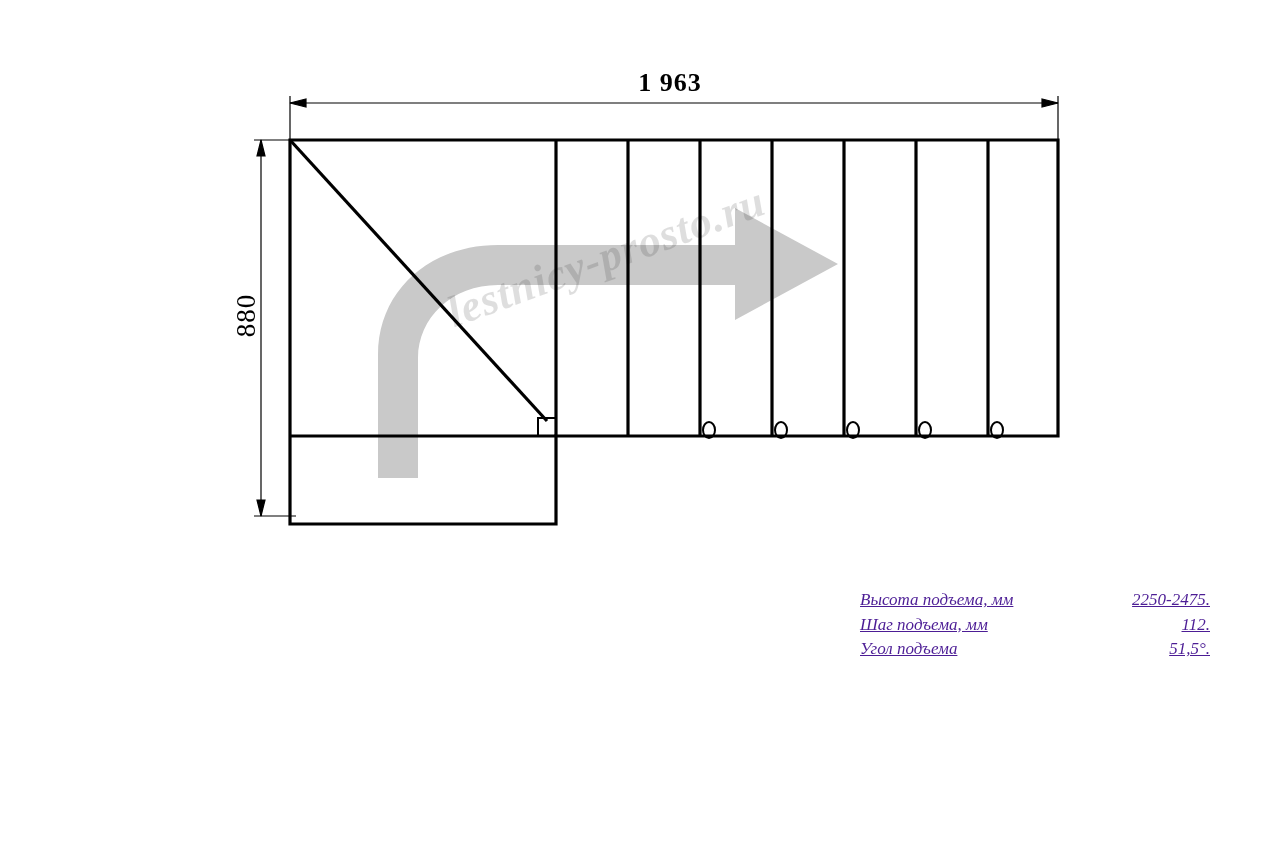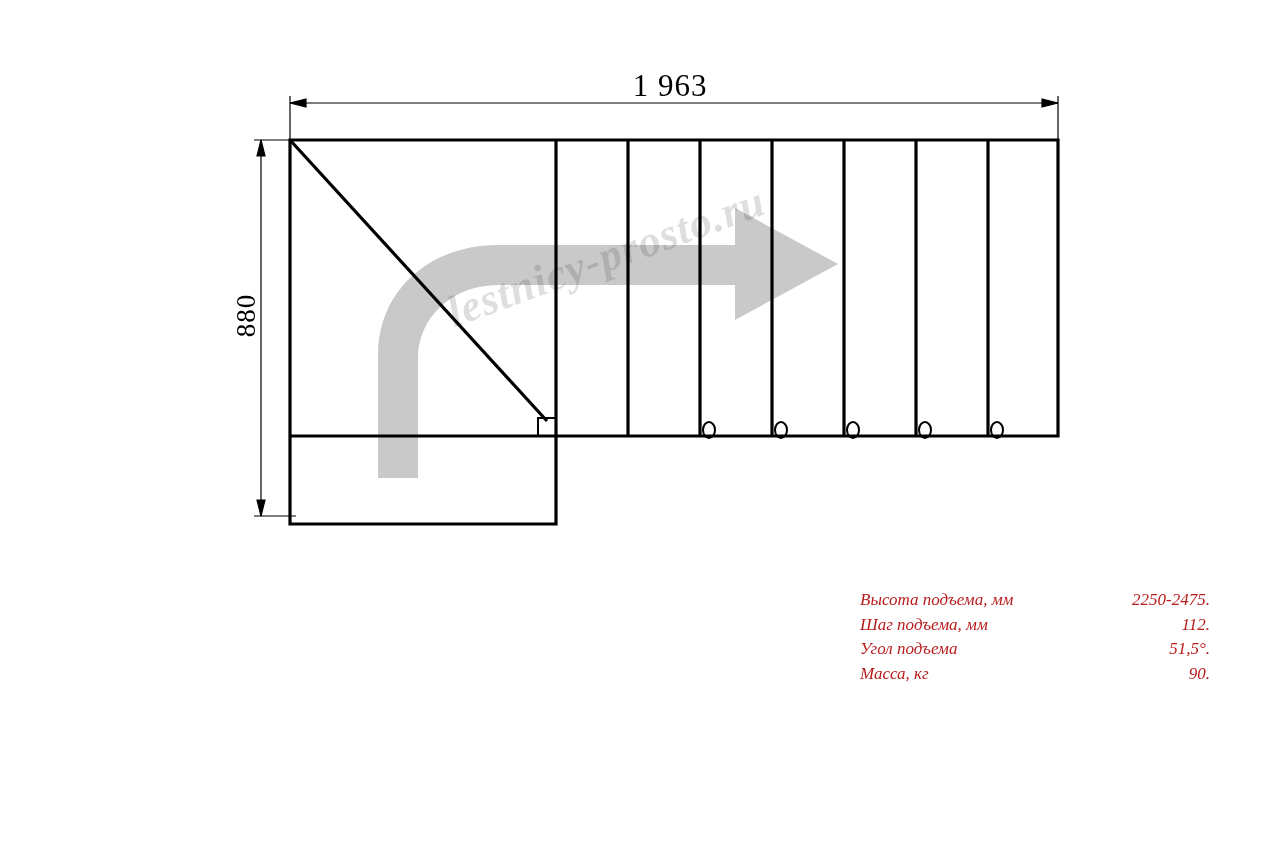--- a/index.html
+++ b/index.html
@@ -23,21 +23,22 @@
     height: 853px;
   }
   .spec-table {
     position: absolute;
     left: 860px;
     top: 588px;
     width: 350px;
     font-family: "Liberation Serif", serif;
     font-style: italic;
     font-size: 17px;
-    color: #b91c1c;
+    color: #4c1d95;
+    text-decoration: underline;
   }
   .spec-row {
     display: flex;
     justify-content: space-between;
     align-items: baseline;
     height: 24.5px;
     line-height: 24.5px;
     white-space: nowrap;
   }
   .spec-label {
@@ -46,22 +47,23 @@
   .spec-value {
     text-align: center;
   }
   .dim-top-label {
     position: absolute;
     left: 590px;
     top: 68px;
     width: 160px;
     text-align: center;
     font-family: "Liberation Serif", serif;
-    font-size: 31px;
+    font-size: 26px;
     letter-spacing: 1px;
+    font-weight: bold;
   }
   .dim-left-label {
     position: absolute;
     left: 186px;
     top: 300px;
     width: 120px;
     text-align: center;
     font-family: "Liberation Serif", serif;
     font-size: 27px;
     letter-spacing: 1px;
@@ -163,17 +165,13 @@
     <span class="spec-value">2250-2475.</span>
   </div>
   <div class="spec-row">
     <span class="spec-label">Шаг подъема, мм</span>
     <span class="spec-value">112.</span>
   </div>
   <div class="spec-row">
     <span class="spec-label">Угол подъема</span>
     <span class="spec-value">51,5°.</span>
   </div>
-  <div class="spec-row">
-    <span class="spec-label">Масса, кг</span>
-    <span class="spec-value">90.</span>
-  </div>
 </div>
 
 </body></html>

